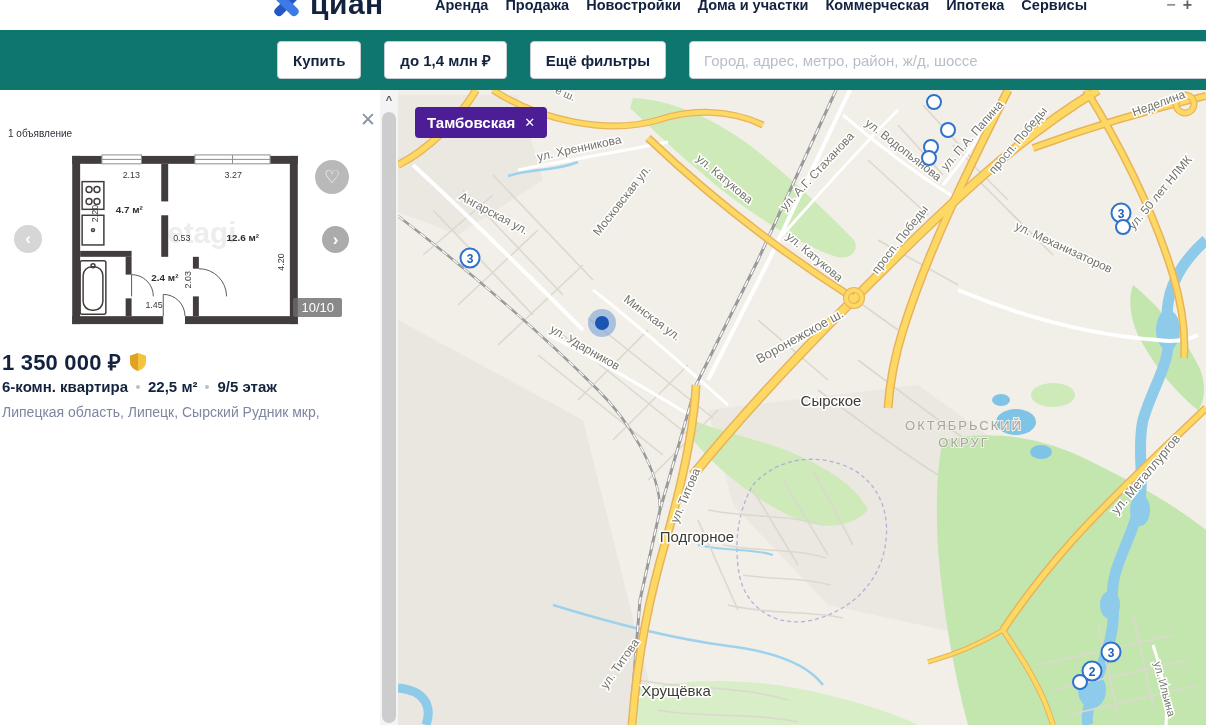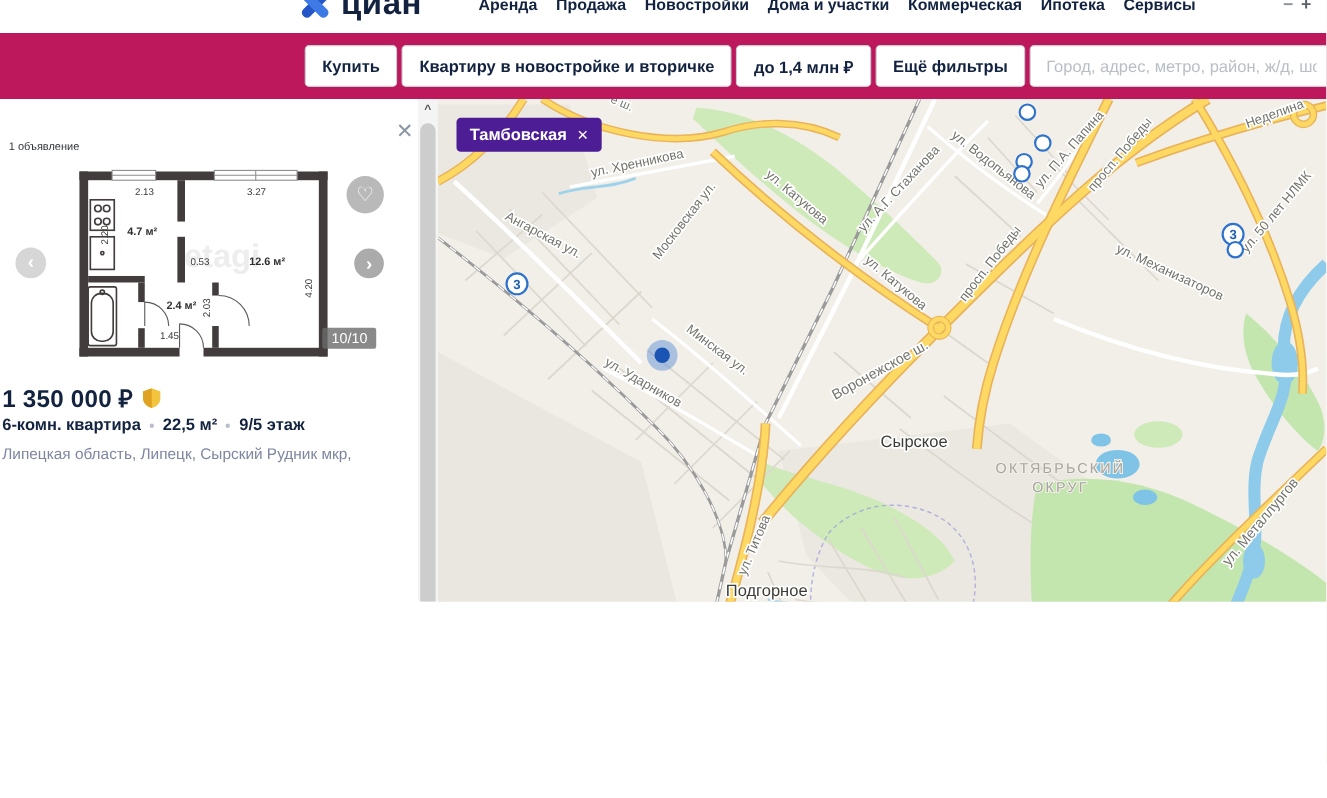--- a/index.html
+++ b/index.html
@@ -1,34 +1,34 @@
 <!DOCTYPE html>
 <html><head>
 <meta charset="utf-8">
 <style>
   * { margin:0; padding:0; box-sizing:border-box; }
   body { background:#fff; font-family:"Liberation Sans", sans-serif; }
-  .page { position:relative; width:1206px; height:547px; overflow:hidden; background:#fff; }
+  .page { position:relative; width:1206px; height:725px; overflow:hidden; background:#fff; }
 
   
   .topnav { position:absolute; left:0; top:0; width:1206px; height:30px; overflow:hidden; display:flex; align-items:flex-start; }
   .logo { position:absolute; left:268px; top:-13px; display:flex; align-items:center; }
   .logo-mark { width:34px; height:34px; position:relative; margin-right:8px; }
   .logo-mark .b1,.logo-mark .b2 { position:absolute; left:14px; top:2px; width:9px; height:30px; border-radius:4px; background:#2b63d9; }
   .logo-mark .b1 { transform:rotate(45deg); background:#2456c8; }
   .logo-mark .b2 { transform:rotate(-45deg); background:#3d7ae5; }
   .logo-text { font-size:30px; font-weight:800; color:#13233f; letter-spacing:0.5px; }
   .nav-items { position:absolute; left:435px; top:-3px; display:flex; gap:17px; }
   .nav-item { font-size:14.5px; font-weight:600; color:#13233f; white-space:nowrap; cursor:pointer; }
   .win-controls { position:absolute; right:14px; top:-4px; display:flex; gap:7px; }
   .win-minus { color:#8d939b; font-size:16px; font-weight:700; }
   .win-plus  { color:#5b6168; font-size:16px; font-weight:700; }
 
   
-  .filterbar { position:absolute; left:0; top:30px; width:1206px; height:60px; display:flex; align-items:center; padding-left:277px; gap:4px; background:#be185d; }
+  .filterbar { position:absolute; left:0; top:30px; width:1206px; height:60px; display:flex; align-items:center; padding-left:277px; gap:23px; background:#0f766e; }
   .fbtn { height:38px; padding:0 15px; display:flex; align-items:center; background:#fff; border:1px solid #c6ccd4; border-radius:4px; font-size:15px; font-weight:700; color:#13233f; white-space:nowrap; cursor:pointer; font-family:"Liberation Sans",sans-serif; }
   .fsearch { flex:1 1 auto; height:38px; border:1px solid #c6ccd4; border-radius:4px; padding:0 14px; font-size:15px; color:#333; min-width:100px; margin-right:-6px; font-family:"Liberation Sans",sans-serif; }
   .fsearch::placeholder { color:#b9bec6; }
 
   
   .content { position:absolute; left:0; top:90px; width:1206px; height:635px; display:flex; }
 
   
   .panel { position:relative; width:380px; height:635px; background:#fff; flex:none; }
   .count-label { position:absolute; left:8px; top:14px; font-size:10px; color:#2d3239;margin-top:24px; }
@@ -91,21 +91,20 @@
         <span class="nav-item">Сервисы</span>
       </div>
     <div class="win-controls">
       <span class="win-minus">−</span>
       <span class="win-plus">+</span>
     </div>
   </div>
 
   <div class="filterbar">
     <button class="fbtn">Купить</button>
-    <button class="fbtn">Квартиру в новостройке и вторичке</button>
     <button class="fbtn">до 1,4 млн ₽</button>
     <button class="fbtn">Ещё фильтры</button>
     <input class="fsearch" placeholder="Город, адрес, метро, район, ж/д, шоссе" style="">
   </div>
 
   <div class="content">
 
     <div class="panel">
       <div class="count-label">1 объявление</div>
       <div class="panel-close">✕</div>

